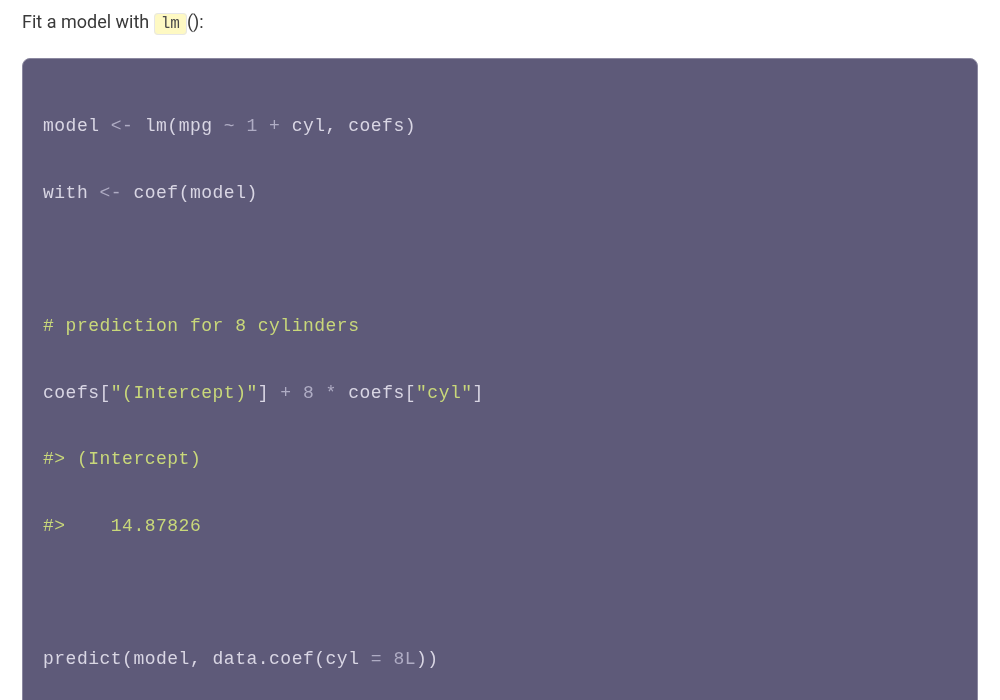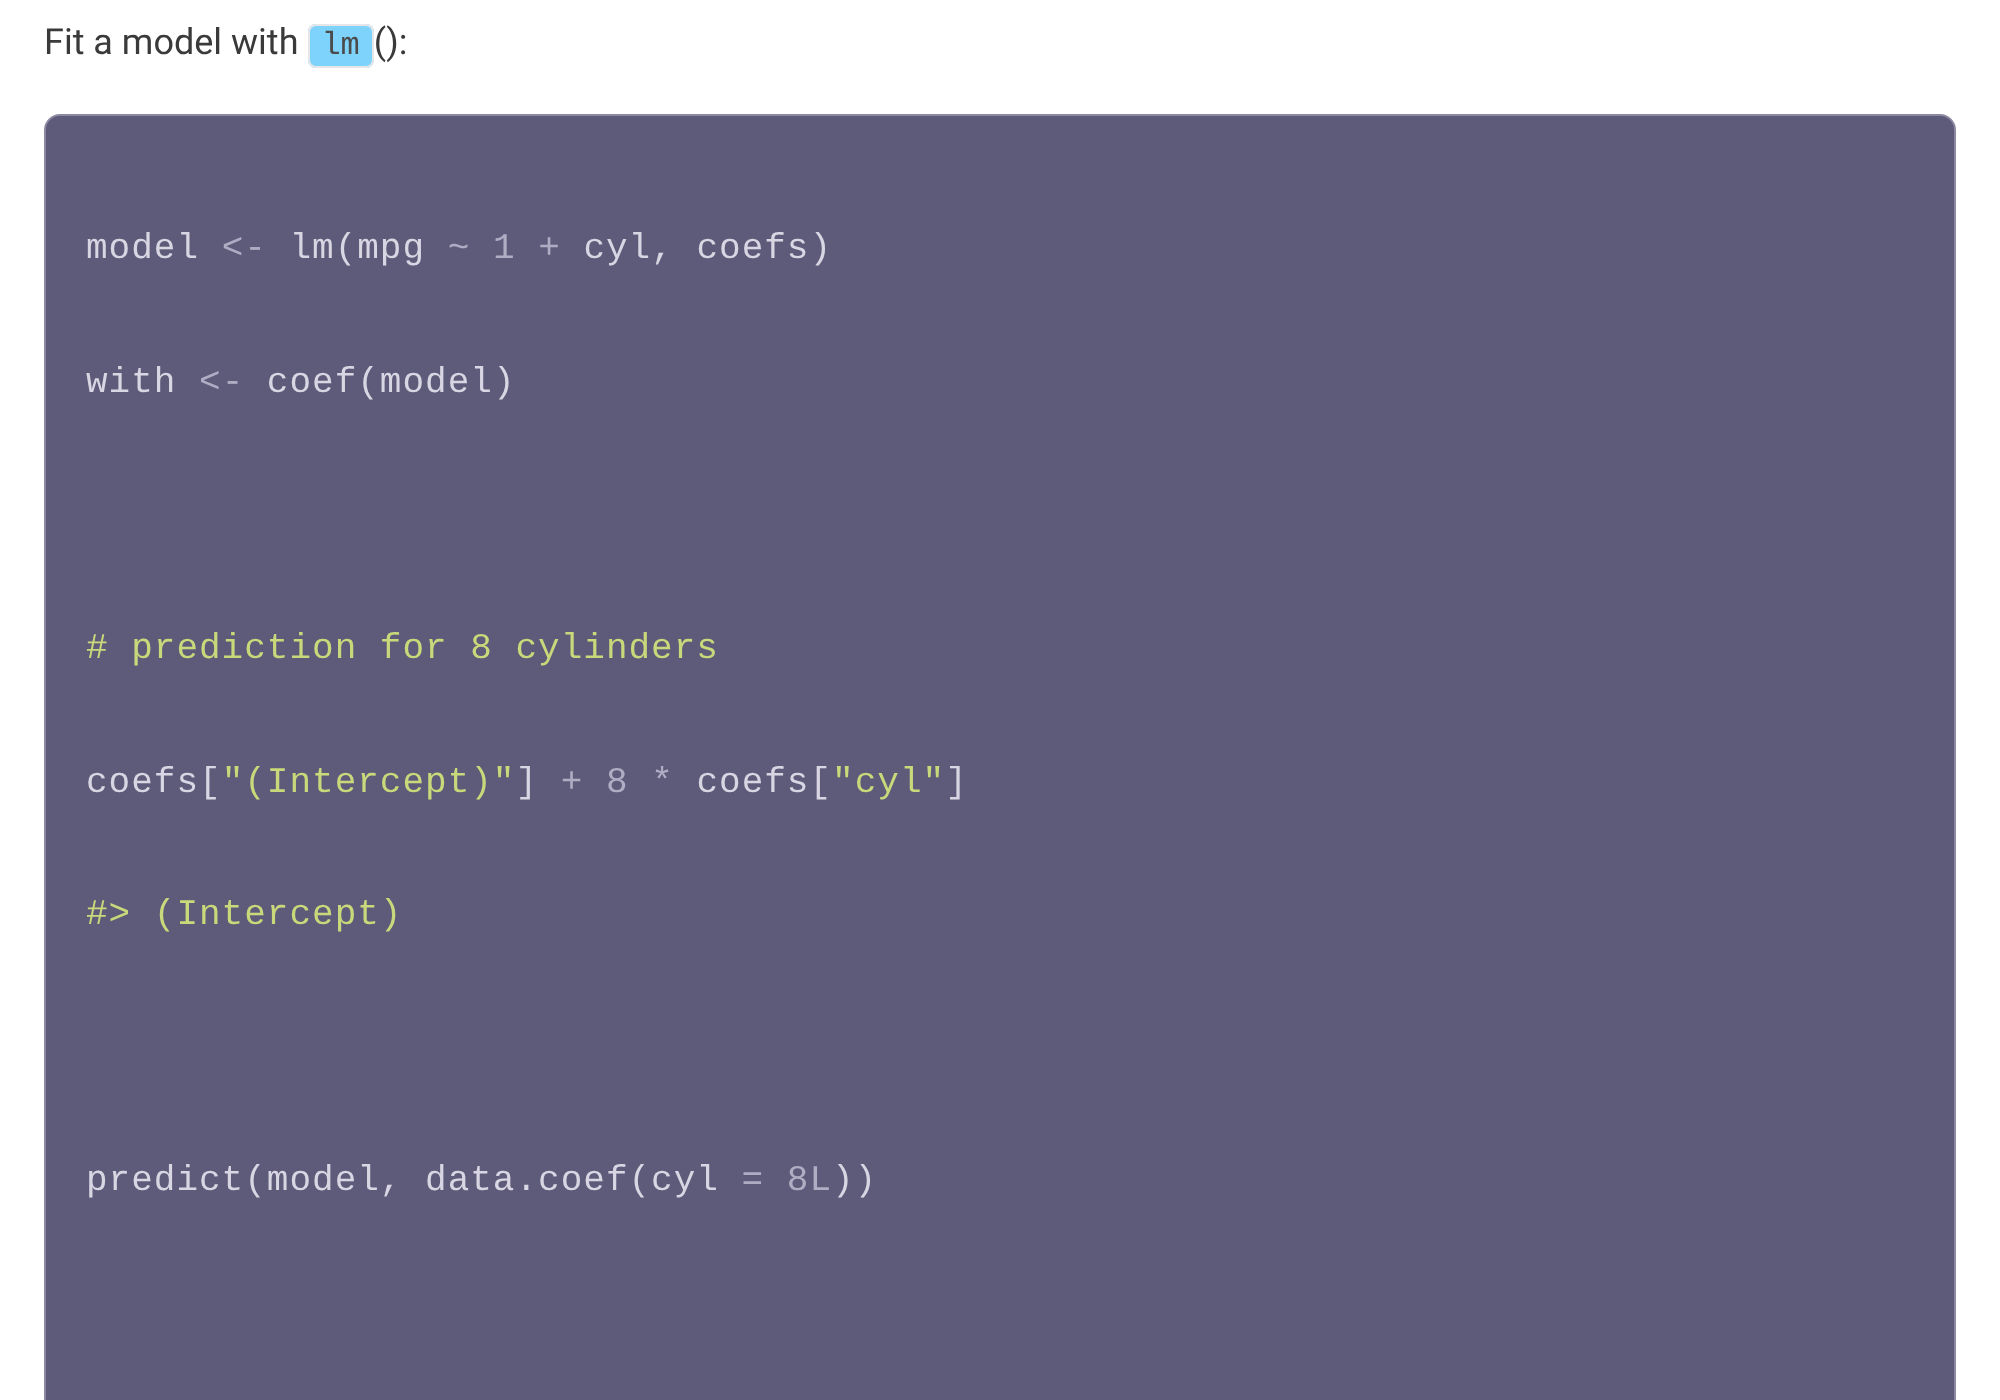--- a/index.html
+++ b/index.html
@@ -11,21 +11,21 @@
       padding: 8px 22px;
       line-height: 1.5;
     }
     .prose-line {
       color: #3a3a3a;
       font-size: 18px;
       margin-bottom: 22px;
     }
     code.inline {
       font-family: "SFMono-Regular", Consolas, "Liberation Mono", Menlo, monospace;
-      background: #7dd3fc;
+      background: #fef9c3;
       border: 1px solid #e6e6e8;
       border-radius: 4px;
       padding: 1px 6px;
       font-size: 16px;
       color: #4b4b4b;
     }
     .code-block {
       background: #5e5a79;
       border: 1px solid #8b88a0;
       border-radius: 8px;
@@ -54,17 +54,18 @@
   <span>Fit a model with </span><code class="inline">lm</code><span>():</span>
 </p>
 
 <div class="code-block">
 <span class="line"><span class="tok-id">model </span><span class="tok-op">&lt;-</span><span class="tok-fn"> lm(mpg </span><span class="tok-op">~</span><span class="tok-id"> </span><span class="tok-num">1</span><span class="tok-id"> </span><span class="tok-op">+</span><span class="tok-id"> cyl, coefs)</span></span>
 <span class="line"><span class="tok-id">with </span><span class="tok-op">&lt;-</span><span class="tok-fn"> coef(model)</span></span>
 <span class="line"></span>
 <span class="line"><span class="tok-cmt"># prediction for 8 cylinders</span></span>
 <span class="line"><span class="tok-id">coefs[</span><span class="tok-str">"(Intercept)"</span><span class="tok-id">] </span><span class="tok-op">+</span><span class="tok-id"> </span><span class="tok-num">8</span><span class="tok-id"> </span><span class="tok-op">*</span><span class="tok-id"> coefs[</span><span class="tok-str">"cyl"</span><span class="tok-id">]</span></span>
 <span class="line"><span class="tok-out">#&gt; (Intercept) </span></span>
+<span class="line"><span class="tok-out">#&gt;    14.87826</span></span>
 <span class="line"></span>
 <span class="line"><span class="tok-fn">predict(model, data.coef(cyl </span><span class="tok-op">=</span><span class="tok-id"> </span><span class="tok-num">8L</span><span class="tok-id">))</span></span>
 
 
 </div>
 
 </body></html>

